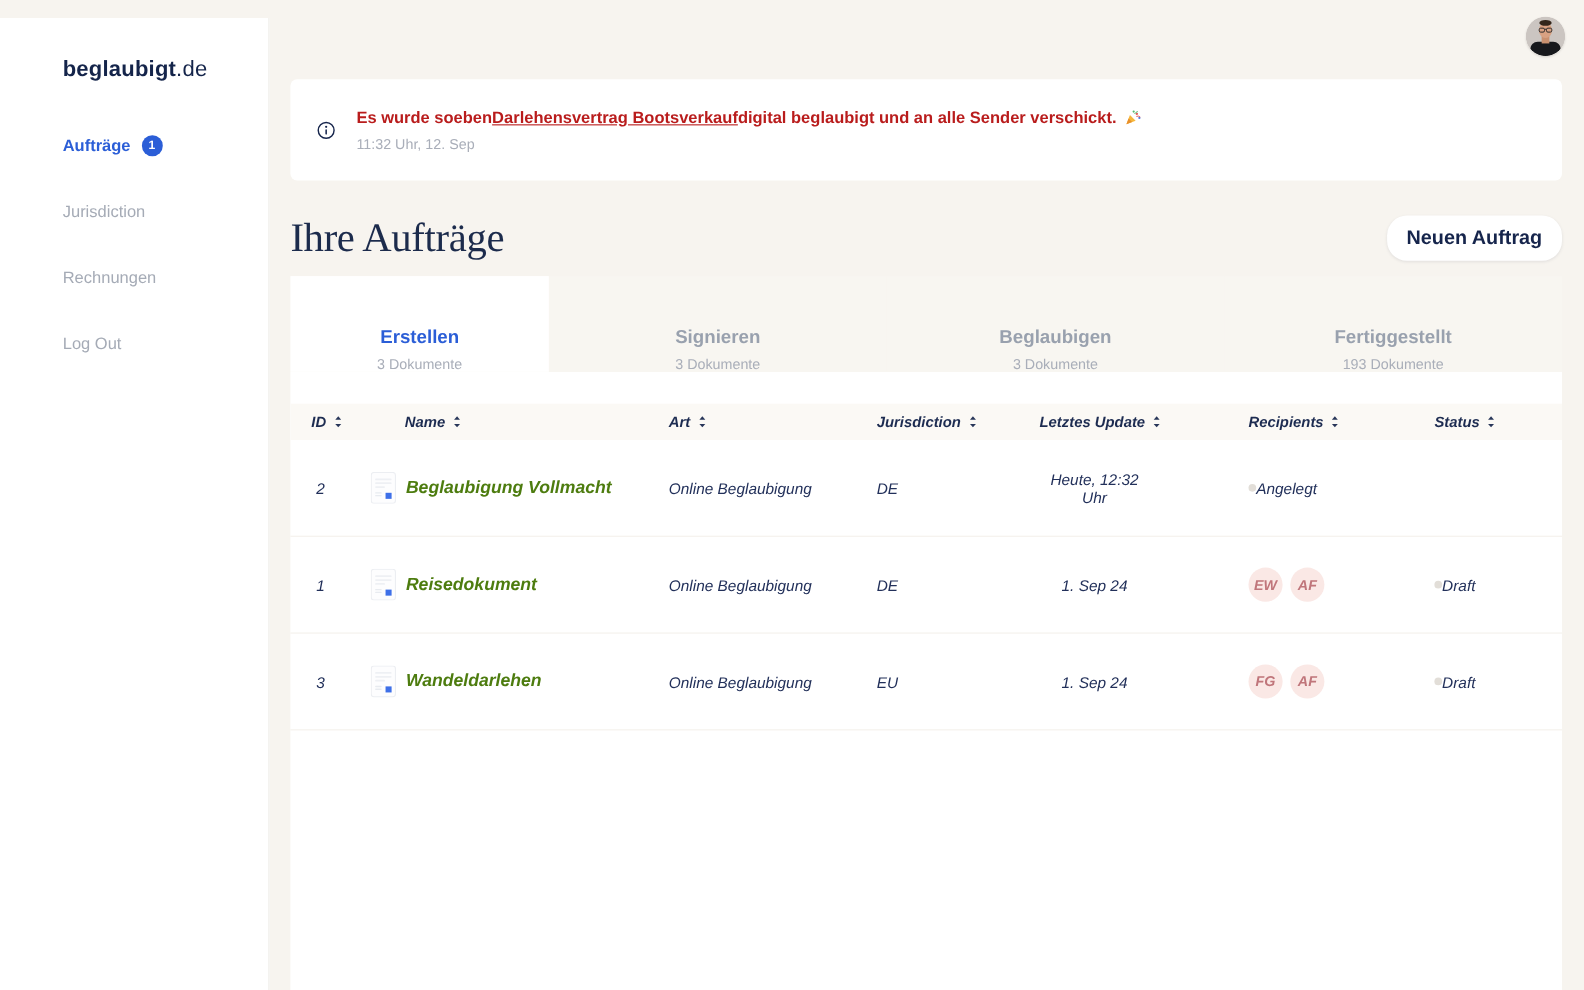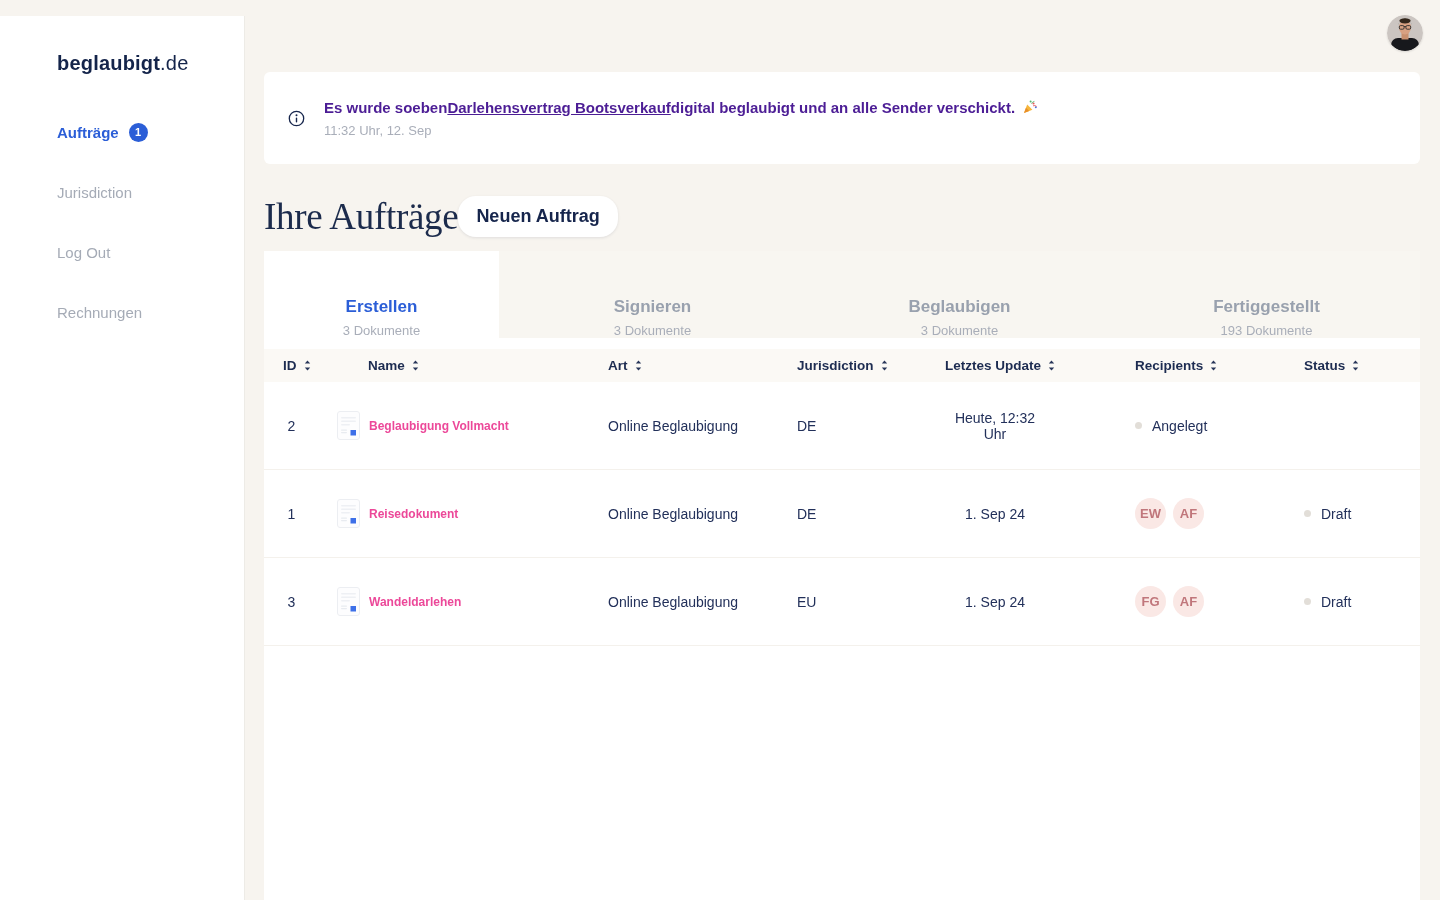--- a/index.html
+++ b/index.html
@@ -34,27 +34,27 @@
     position:absolute; top:15px; right:17px; width:36px; height:36px;
     border-radius:50%; overflow:hidden; cursor:pointer; box-shadow:0 1px 2px rgba(0,0,0,.12);
   }
 
   
   .notice {
     background:#fff; border-radius:6px; height:92px;
     display:flex; align-items:center; padding:0 24px;
   }
   .notice-icon { margin-right:19px; flex:none; display:flex; }
-  .notice-line1 { font-size:15px; font-weight:700; color:#4c1d95; display:flex; align-items:center; flex-wrap:wrap; }
+  .notice-line1 { font-size:15px; font-weight:700; color:#b91c1c; display:flex; align-items:center; flex-wrap:wrap; }
   .notice-link { text-decoration:underline; cursor:pointer; }
   .popper { margin-left:7px; display:inline-flex; }
   .notice-time { font-size:13px; color:#a9aeb9; margin-top:7px; font-weight:400; }
 
   
-  .page-head { display:flex; justify-content:flex-start; align-items:center; margin-top:31px; height:43px; }
+  .page-head { display:flex; justify-content:space-between; align-items:center; margin-top:31px; height:43px;gap:39px; }
   .page-title {
     font-family:"Liberation Serif","DejaVu Serif",serif;
     font-size:37px; font-weight:500; color:#1c2b4c; letter-spacing:-.3px;
   }
   .new-btn {
     background:#fff; border:none; border-radius:18px; padding:10px 18px;
     font-size:18px; font-weight:700; color:#16254c; cursor:pointer;
     box-shadow:0 1px 3px rgba(20,30,60,.10);
     font-family:inherit;
   }
@@ -64,21 +64,21 @@
   .tab {
     flex:1; display:flex; flex-direction:column; align-items:center; justify-content:flex-end;
     gap:6px; background:#f8f6f1; cursor:pointer;
   }
   .tab.active { flex:none; width:235px; background:#ffffff; }
   .tab-label { font-size:17px; font-weight:700; color:#99a1ae; }
   .tab.active .tab-label { color:#2b5ed7; }
   .tab-count { font-size:13px; color:#a9aeb9; }
 
   
-  .table { background:#fff; height:563px; padding-top:11px; }
+  .table { background:#fff; height:563px; padding-top:29px;font-style:italic; }
   .thead {
     display:flex; align-items:center; height:33px; background:#fbf9f5;
     font-size:13.5px; font-weight:700; color:#1d2c51;
   }
   .th { display:flex; align-items:center; }
   .sort { margin-left:7px; display:inline-flex; opacity:.95; }
   .col-id     { width:73px;  padding-left:19px; }
   .col-name   { width:271px; }
   .thead .col-name { padding-left:31px; }
   .col-art    { width:189px; }
@@ -87,48 +87,48 @@
   .col-rec    { width:169px; }
   .col-status { flex:1; }
 
   .row {
     display:flex; align-items:center; height:88px; border-bottom:1px solid #f4f1ec;
     font-size:14px; color:#22305a;
   }
   .row .col-name { display:flex; align-items:center; gap:9px; }
   .id-chip { display:inline-block; width:17px; text-align:center; }
   .doc-icon { flex:none; display:flex; }
-  .doc-name { font-size:12px; font-weight:700; color:#ec4899;text-align:center; }
+  .doc-name { font-size:16px; font-weight:700; color:#4d7c0f;text-align:center; }
   .upd-chip { display:inline-block; width:100px; text-align:center; }
   .avatars { display:flex; gap:7px; }
   .avatar-chip {
     width:31px; height:31px; border-radius:50%; background:#fae8e5; color:#c0767b;
     font-size:13px; font-weight:700; display:flex; align-items:center; justify-content:center;
   }
-  .status { display:flex; align-items:center; gap:10px; }
+  .status { display:flex; align-items:center; }
   .status-dot { width:7px; height:7px; border-radius:50%; background:#e2ded8; }
 </style>
 </head>
 <body>
 
 <aside class="sidebar">
   <div class="logo"><span class="logo-bold">beglaubigt</span><span>.de</span></div>
   <nav class="nav">
     <div class="nav-item active">
       <span>Aufträge</span>
       <span class="badge">1</span>
     </div>
     <div class="nav-item">
       <span>Jurisdiction</span>
     </div>
     <div class="nav-item">
+      <span>Rechnungen</span>
+    </div>
+    <div class="nav-item">
       <span>Log Out</span>
-    </div>
-    <div class="nav-item">
-      <span>Rechnungen</span>
     </div>
   </nav>
 </aside>
 
 <main class="main">
 
   <div class="profile-btn">
     <svg width="36" height="36" viewBox="0 0 36 36">
       <defs>
           <clipPath id="avclip">

